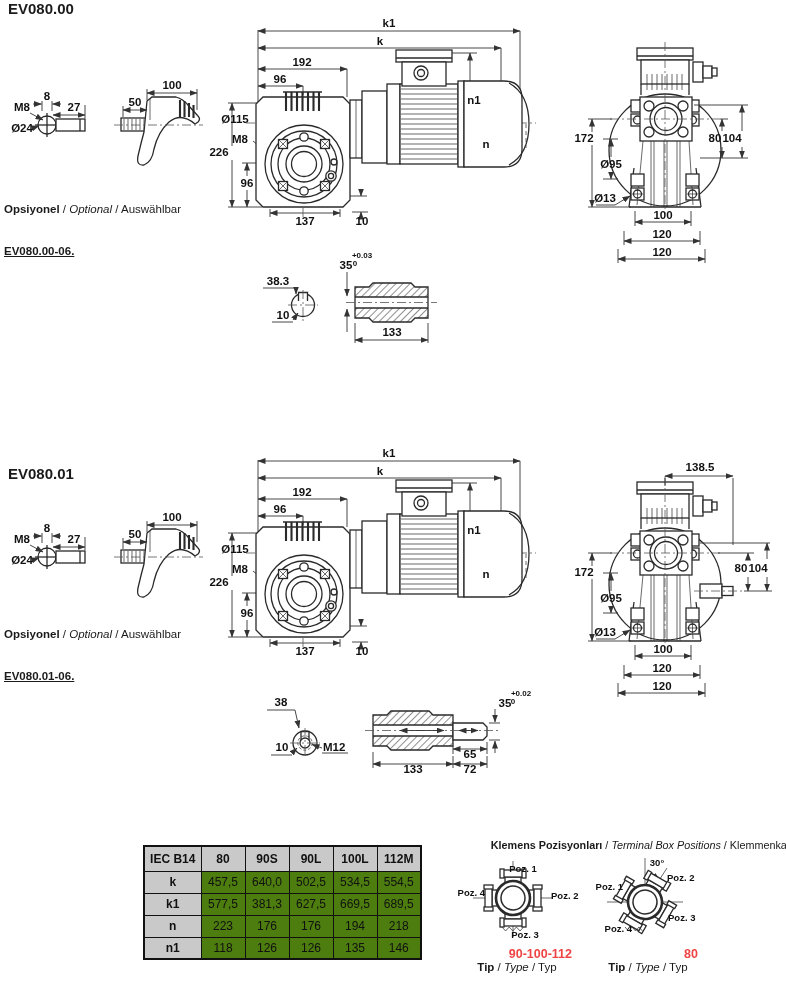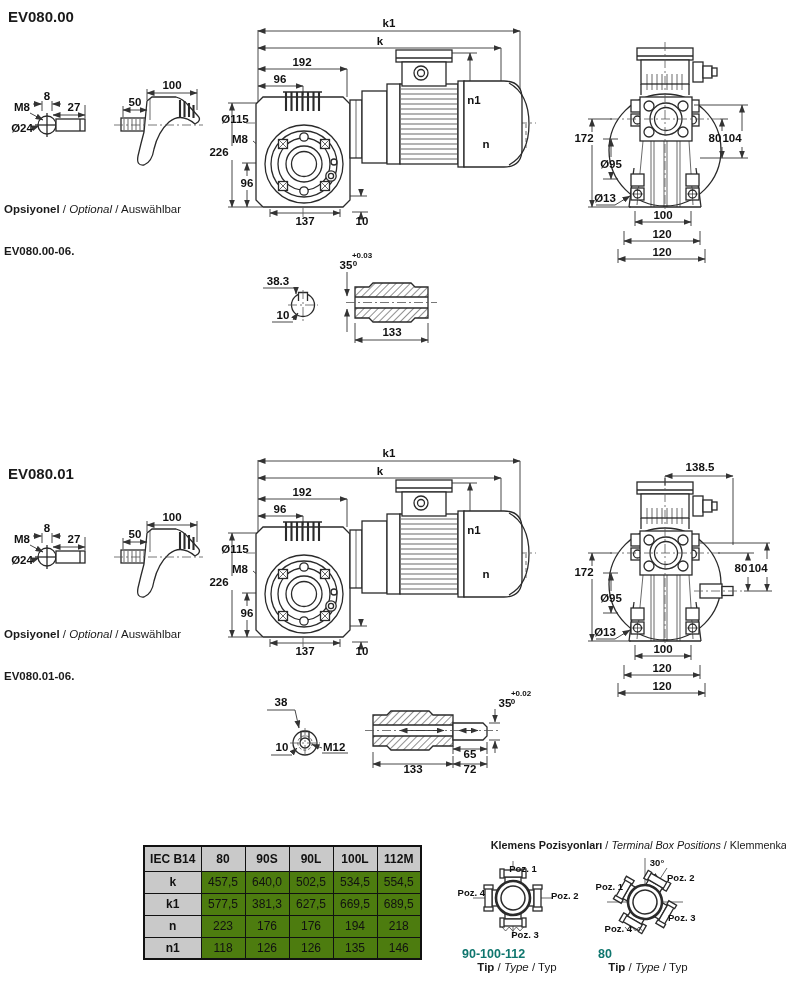--- a/index.html
+++ b/index.html
@@ -2,25 +2,25 @@
 <html><head>
 <meta charset="utf-8">
 <style>
   html,body{margin:0;padding:0;background:#fff;}
   .page{position:relative;width:786px;height:986px;background:#fff;overflow:hidden;
         font-family:"Liberation Sans",sans-serif;color:#111;}
   .abs{position:absolute;}
   .sec-title{position:absolute;font:bold 15px "Liberation Sans",sans-serif;color:#1a1a1a;}
   .opt-cap{position:absolute;width:196px;text-align:left;font:11.5px "Liberation Sans",sans-serif;
            color:#1a1a1a;line-height:14px;white-space:pre;}
-  .opt-cap .c2{font-weight:bold;}
+  .opt-cap .c2{font-weight:bold;text-decoration:underline;}
   .term-title{position:absolute;left:443px;top:839px;width:412px;
               font:10.8px "Liberation Sans",sans-serif;color:#1a1a1a;white-space:pre;text-align:center;}
   .term-title b{font-weight:bold;}
-  .diag-cap{position:absolute;text-align:left;font:bold 12.5px "Liberation Sans",sans-serif;color:#0f766e;}
+  .diag-cap{position:absolute;text-align:right;font:bold 12.5px "Liberation Sans",sans-serif;color:#ef4444;}
   .diag-tip{position:absolute;text-align:center;font:11.5px "Liberation Sans",sans-serif;color:#1a1a1a;white-space:pre;}
   table.dims{position:absolute;left:143px;top:845px;border-collapse:collapse;table-layout:fixed;
              border:2.5px solid #111;padding-left:37px;}
   table.dims th,table.dims td{border:1.4px solid #111;text-align:center;vertical-align:middle;
              font:12px "Liberation Sans",sans-serif;color:#111;padding:0;}
   table.dims th{background:#c9c9c9;font-weight:bold;}
   table.dims td{background:#4d7c0f;}
   svg text{font-family:"Liberation Sans",sans-serif;}
   .dt{font-size:11.5px;font-weight:bold;fill:#111;text-anchor:middle;}
   .sm{font-size:8px;font-weight:bold;fill:#111;text-anchor:middle;}
@@ -501,21 +501,21 @@
   <text class="pz" x="525" y="938">Poz. 3</text>
   <text class="pz ae" x="485" y="896">Poz. 4</text>
   <text class="pz ae" x="623" y="890">Poz. 1</text>
   <text class="pz as" x="667" y="881">Poz. 2</text>
   <text class="pz as" x="668" y="921">Poz. 3</text>
   <text class="pz ae" x="632" y="932">Poz. 4</text>
   <text class="pz" x="657" y="866">30°</text>
 </g>
 </svg>
 
-<div class="sec-title" style="left:8px;top:8px">EV080.00</div>
+<div class="sec-title" style="left:8px;top:0">EV080.00</div>
 <div class="sec-title" style="left:8px;top:465px">EV080.01</div>
 
 <div class="opt-cap" style="left:4px;top:174px">
   <div><b>Opsiyonel</b><span> / </span><i>Optional</i><span> / </span><span>Auswählbar</span></div>
   <div class="c2">EV080.00-06.</div>
 </div>
 <div class="opt-cap" style="left:4px;top:599px">
   <div><b>Opsiyonel</b><span> / </span><i>Optional</i><span> / </span><span>Auswählbar</span></div>
   <div class="c2">EV080.01-06.</div>
 </div>

